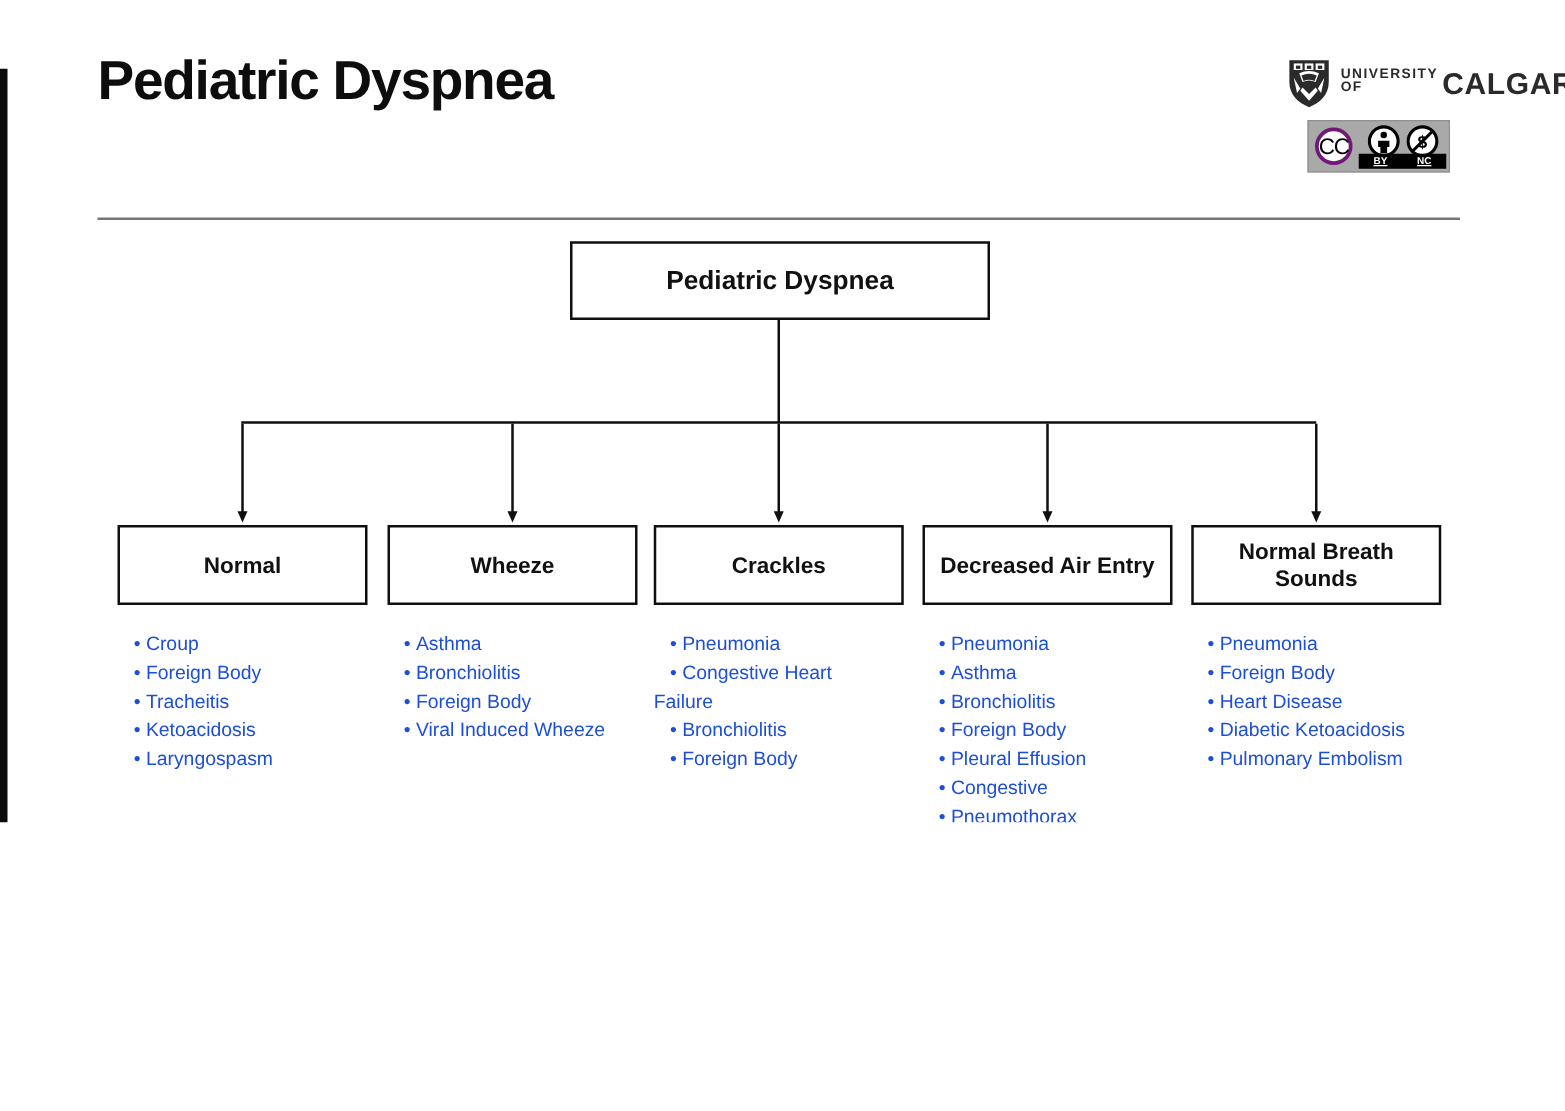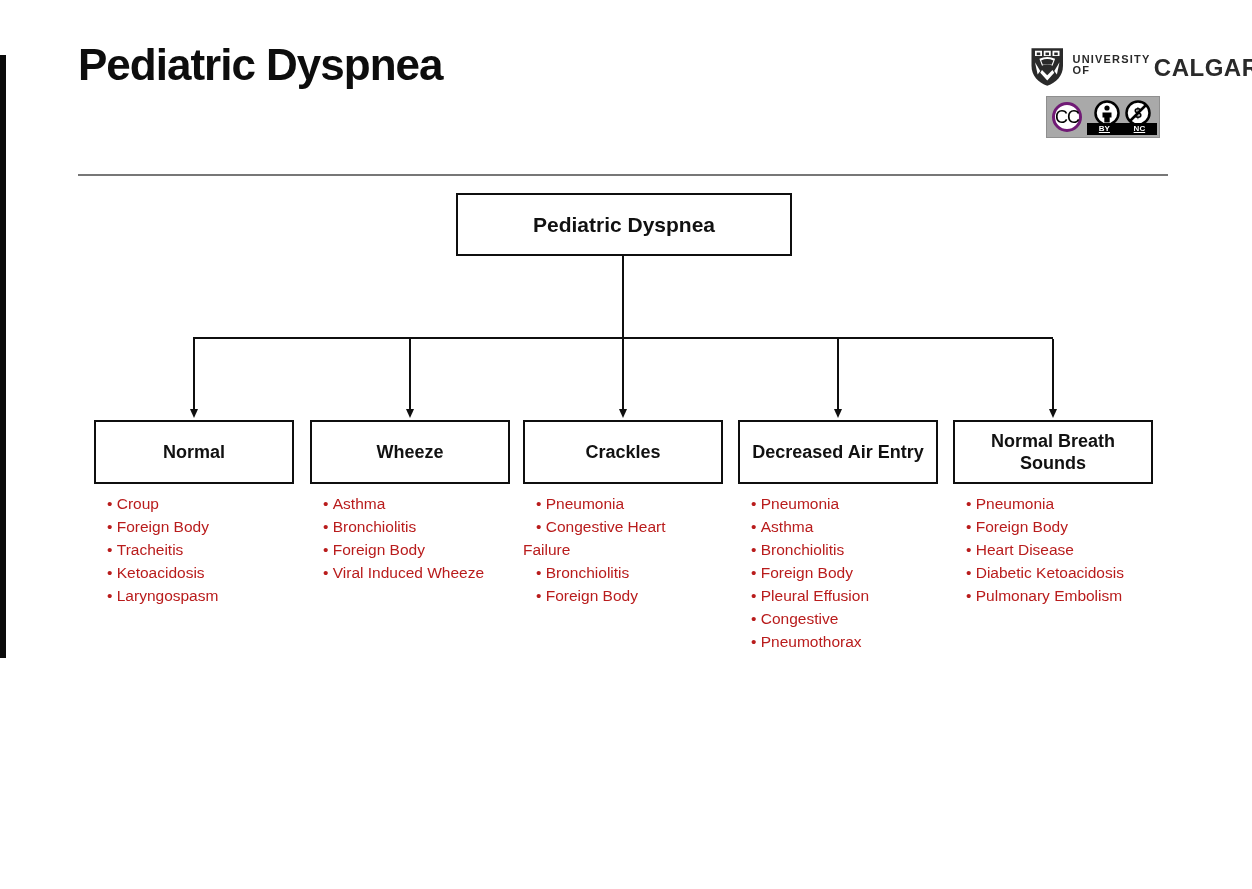--- a/index.html
+++ b/index.html
@@ -119,25 +119,25 @@
     top: 409px;
     width: 0; height: 0;
     border-left: 4.5px solid transparent;
     border-right: 4.5px solid transparent;
     border-top: 9px solid #0f0f0f;
   }
 
   
   .branch-list {
     position: absolute;
-    top: 492px;
+    top: 504px;
     width: 188px;
     font-size: 15.5px;
     line-height: 23px;
-    color: #b91c1c;
+    color: #1d4ed8;
   }
   .list-item { text-indent: 13px; }
   .list-item::before { content: "\2022\00a0"; }
 
   
   .side-label {
     position: absolute;
     left: 24px; top: 688px;
     writing-mode: vertical-rl;
     font-size: 19px;

